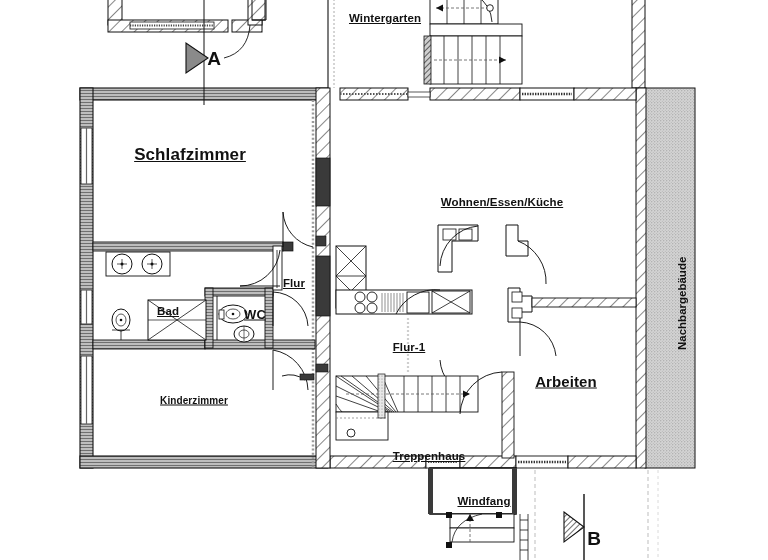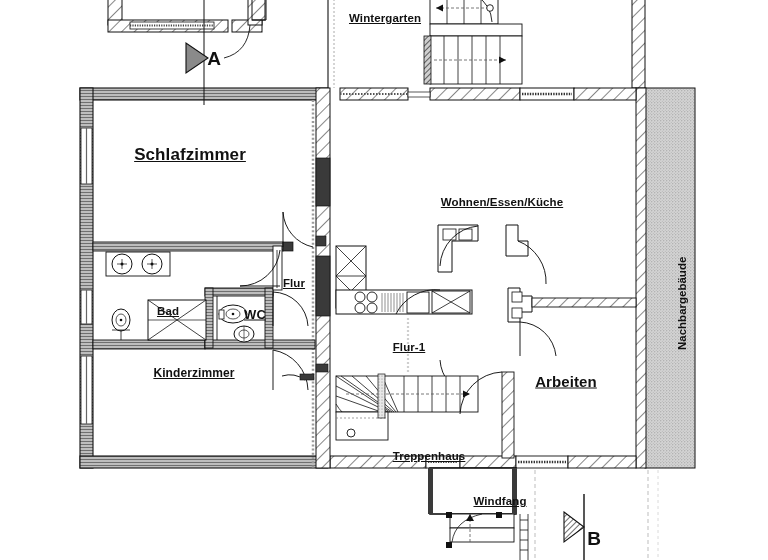--- a/index.html
+++ b/index.html
@@ -419,23 +419,23 @@
   </g>
 
   </g>
 </svg>
 
 <div id="labels">
     <div class="room-label" style="font-size: 17px; left: 190px; top: 155px; transform: translate(-50%, -50%);">Schlafzimmer</div>
     <div class="room-label" style="font-size: 11.5px; left: 168px; top: 285px; transform: translate(-50%, -50%); margin-top: 26px;">Bad</div>
     <div class="room-label" style="font-size: 13px; left: 255px; top: 314px; transform: translate(-50%, -50%);">WC</div>
     <div class="room-label" style="font-size: 11.5px; left: 294px; top: 283px; transform: translate(-50%, -50%);">Flur</div>
-    <div class="room-label" style="font-size: 12px; left: 194px; top: 373px; transform: translate(-50%, -50%); text-align: center;">Kinderzimmer</div>
+    <div class="room-label" style="font-size: 10px; left: 194px; top: 400px; transform: translate(-50%, -50%); text-align: center;">Kinderzimmer</div>
     <div class="room-label" style="font-size: 11.5px; left: 502px; top: 172px; transform: translate(-50%, -50%); margin-top: 30px;">Wohnen/Essen/Küche</div>
     <div class="room-label" style="font-size: 11.5px; left: 409px; top: 347px; transform: translate(-50%, -50%);">Flur-1</div>
     <div class="room-label" style="font-size: 15px; left: 566px; top: 353px; transform: translate(-50%, -50%); margin-top: 28px;">Arbeiten</div>
     <div class="room-label" style="font-size: 11.5px; left: 429px; top: 434px; transform: translate(-50%, -50%); margin-top: 22px;">Treppenhaus</div>
     <div class="room-label" style="font-size: 11.5px; left: 385px; top: 18px; transform: translate(-50%, -50%);">Wintergarten</div>
-    <div class="room-label" style="font-size: 11.5px; left: 500px; top: 501px; transform: translate(-50%, -50%);">Windfang</div>
+    <div class="room-label" style="font-size: 11.5px; left: 484px; top: 501px; transform: translate(-50%, -50%);">Windfang</div>
     <div class="vert-label" style="font-size: 11.5px; left: 676px; top: 350px;">Nachbargebäude</div>
     <div class="marker-letter" style="font-size: 19px; left: 214px; top: 59px; transform: translate(-50%, -50%);">A</div>
     <div class="marker-letter" style="font-size: 19px; left: 594px; top: 539px; transform: translate(-50%, -50%);">B</div>
   </div>
 
 </body></html>

